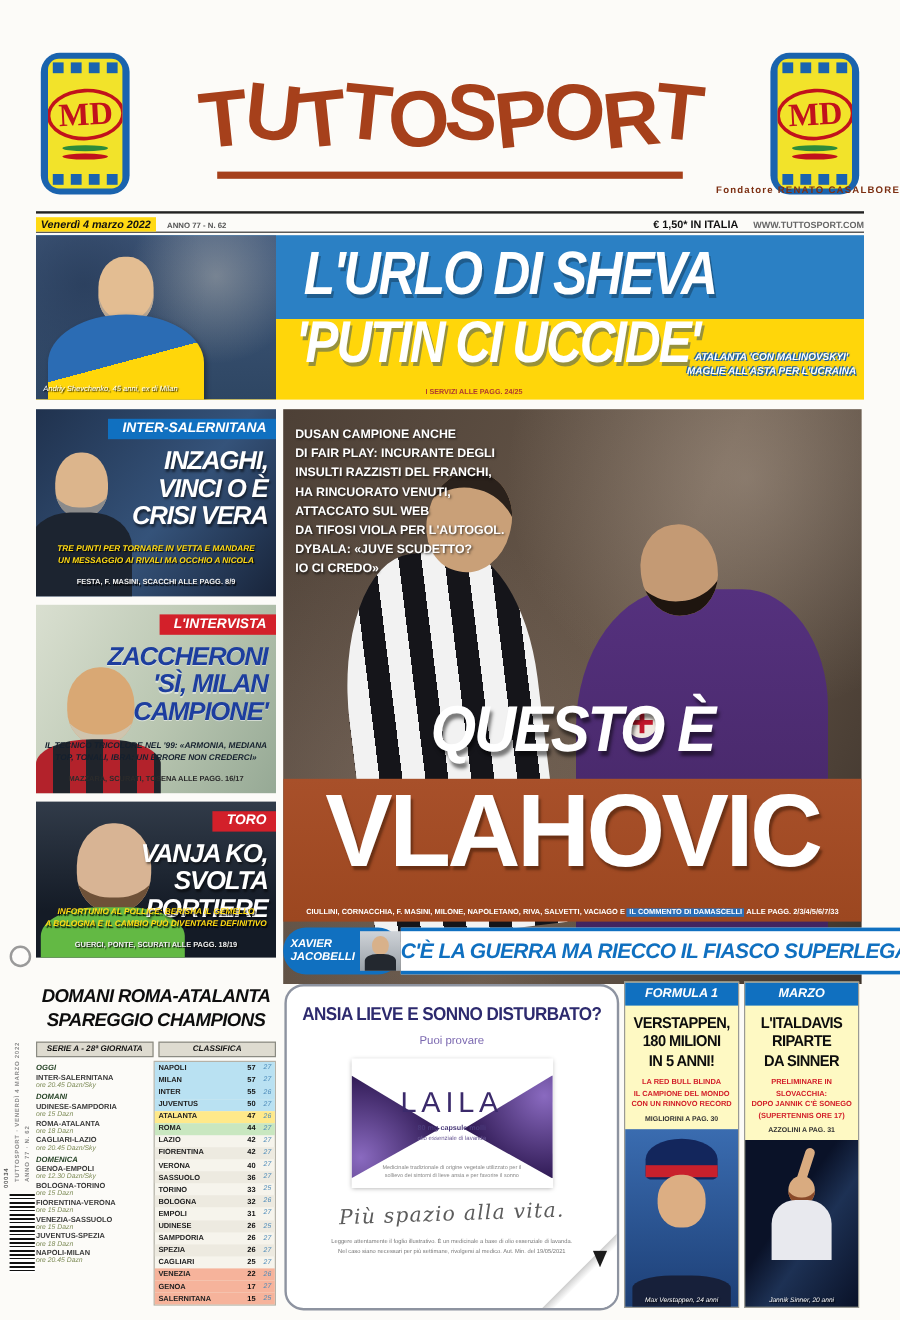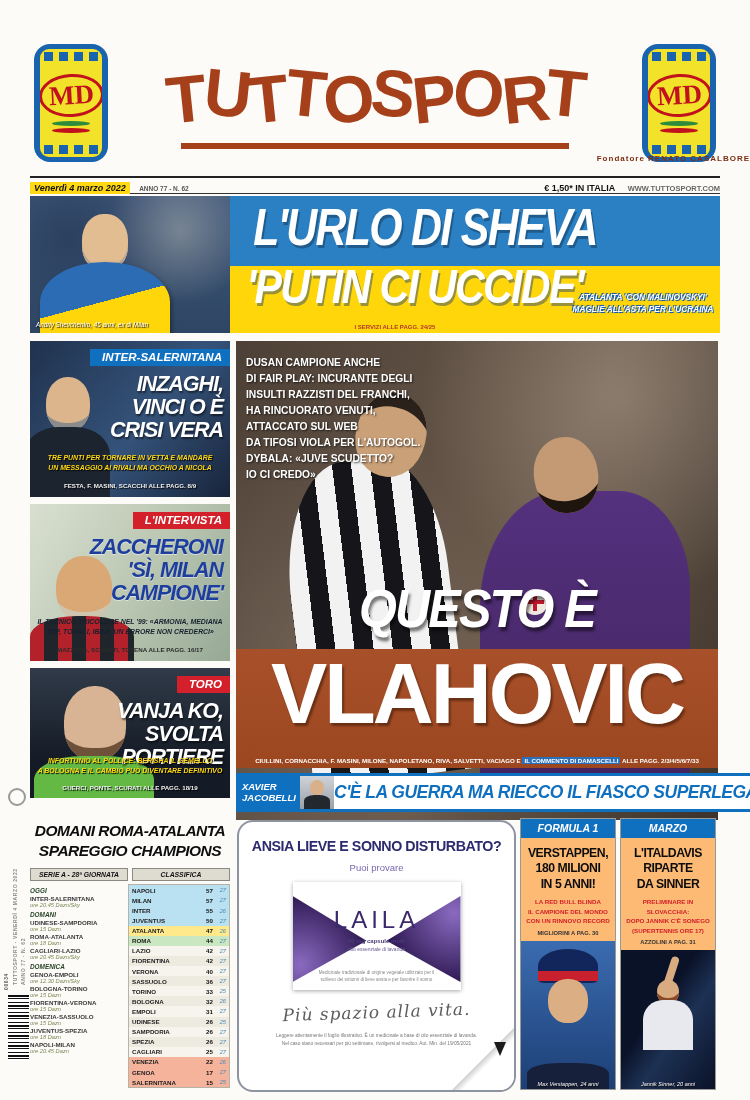--- a/index.html
+++ b/index.html
@@ -103,21 +103,21 @@
   .questoe { position:absolute; left:0; right:0; top:236px; text-align:center; color:#fff; font-size:54px; font-weight:900;
     font-style:italic; letter-spacing:-2px; transform:scaleX(.9); text-shadow:2px 4px 3px rgba(0,0,0,.5); }
   .vband { position:absolute; left:0; right:0; top:308px; height:119px; background:linear-gradient(#a8502a,#9c4720); }
   .vname { margin-top:1px; text-align:center; color:#fff; font-size:86px; font-weight:900; letter-spacing:-3px; line-height:1.02;
     transform:scaleX(.98); text-shadow:2px 3px 2px rgba(60,25,8,.55); }
   .credits { position:absolute; left:0; right:0; bottom:4px; text-align:center; font-size:6.2px; font-weight:700; color:#fff; }
   .credits .hl { background:#2b6fb8; padding:0 2px; }
 
   
   .jac { position:absolute; left:236px; top:773px; width:482px; height:39px; display:flex; }
-  .jac-left { width:98px; background:#1070c0; display:flex; align-items:center; padding:2px 3px 2px 6px; gap:4px; }
+  .jac-left { width:98px; background:#1070c0; display:flex; align-items:center; padding:2px 3px 2px 6px; gap:4px;border-radius:19px; }
   .jac-name { color:#fff; font-weight:800; font-style:italic; font-size:9.5px; line-height:1.1; }
   .jac-photo { width:34px; height:33px; background:linear-gradient(#cfd3d8,#9aa1a8); position:relative; flex:none; }
   .jac-photo::before { content:""; position:absolute; left:10px; top:4px; width:14px; height:16px; background:#d8b18a; border-radius:48%; }
   .jac-photo::after { content:""; position:absolute; left:4px; top:19px; width:26px; height:14px; background:#23282f; border-radius:40% 40% 0 0; }
   .jac-right { flex:1; background:#fff; border-top:3px solid #1070c0; border-bottom:3px solid #1070c0;
     display:flex; align-items:center; justify-content:center; color:#1070c0; font-weight:900; font-style:italic;
     font-size:17.5px; letter-spacing:-0.5px; white-space:nowrap; }
 
   
   .bl { position:absolute; left:30px; top:821px; width:200px; }
@@ -155,21 +155,21 @@
   .ad-tagline { margin-top:12px; text-align:center; font-family:"DejaVu Serif", serif; font-style:italic; font-size:17px;
     color:#5c5c5c; transform:rotate(-2deg); letter-spacing:1px; }
   .ad-disclaimer { margin-top:10px; text-align:center; font-size:4.8px; color:#777; line-height:1.6; }
   .curl { position:absolute; right:-1px; bottom:-1px; width:64px; height:64px;
     background:linear-gradient(315deg,#ffffff 0 42%,#dcdcdc 48%,#a8a8a8 54%,#efefef 60%,#fff 70%);
     clip-path:polygon(100% 0,100% 100%,0 100%); box-shadow:-2px -2px 4px rgba(0,0,0,.18); }
   .ad-logo { position:absolute; right:8px; bottom:34px; width:12px; height:14px; background:#1b1b1b;
     clip-path:polygon(0 0,100% 0,50% 100%); }
 
   
-  .nbox { position:absolute; top:818px; width:96px; height:272px; background:#fdba74; border:1px solid #9a9a94; display:flex; flex-direction:column; }
+  .nbox { position:absolute; top:818px; width:96px; height:272px; background:#fef9c3; border:1px solid #9a9a94; display:flex; flex-direction:column; }
   .nbox.f1 { left:520px; } .nbox.tn { left:620px; }
   .n-header { background:#1070c0; color:#fff; text-align:center; font-weight:800; font-style:italic; font-size:10.5px; padding:3px 0 4px; }
   .n-headline { text-align:center; font-size:13px; font-weight:900; color:#0d0d0d; line-height:1.18; margin-top:7px;
     letter-spacing:-0.5px; transform:scaleX(.94); }
   .n-sub { color:#d3202a; text-align:center; font-size:6.2px; font-weight:800; line-height:1.55; margin-top:6px; }
   .n-byline { text-align:center; font-size:5.8px; font-weight:700; color:#333; margin-top:4px; }
   .n-photo { flex:1; margin-top:5px; position:relative; overflow:hidden; }
   .ph-max { background:linear-gradient(#3a6cb0,#1d3f76); }
   .max-cap { position:absolute; left:17px; top:8px; width:60px; height:34px; background:#13265c; border-radius:50% 50% 10% 10%; }
   .max-capband { position:absolute; left:17px; top:30px; width:60px; height:10px; background:#c8202c; }

